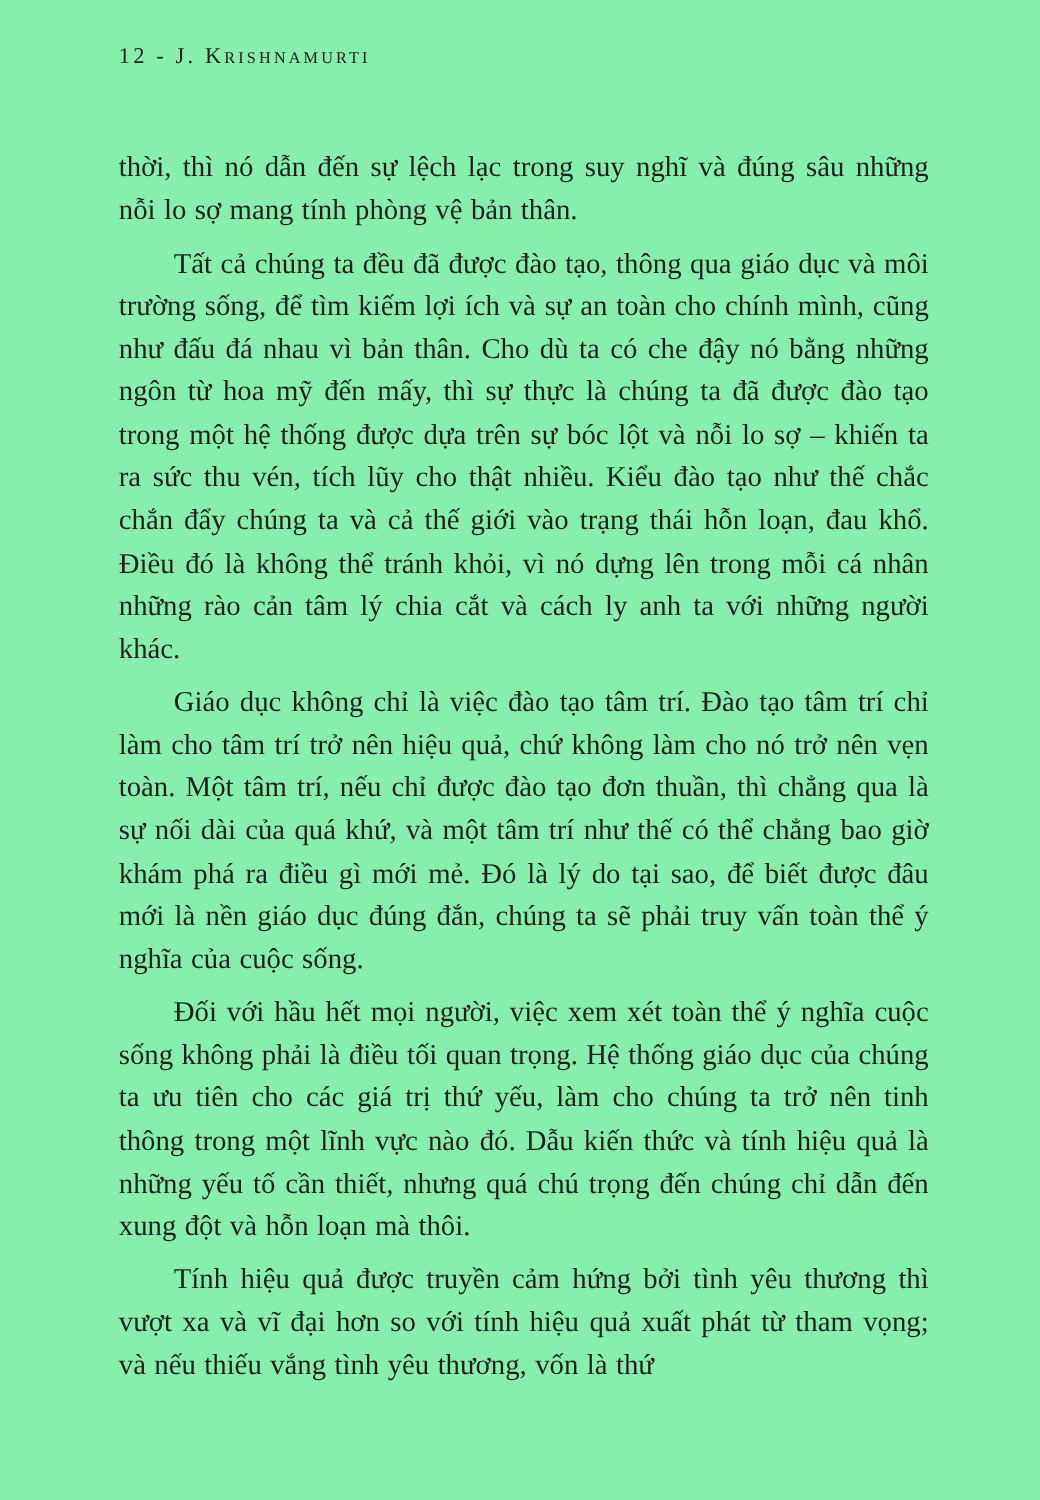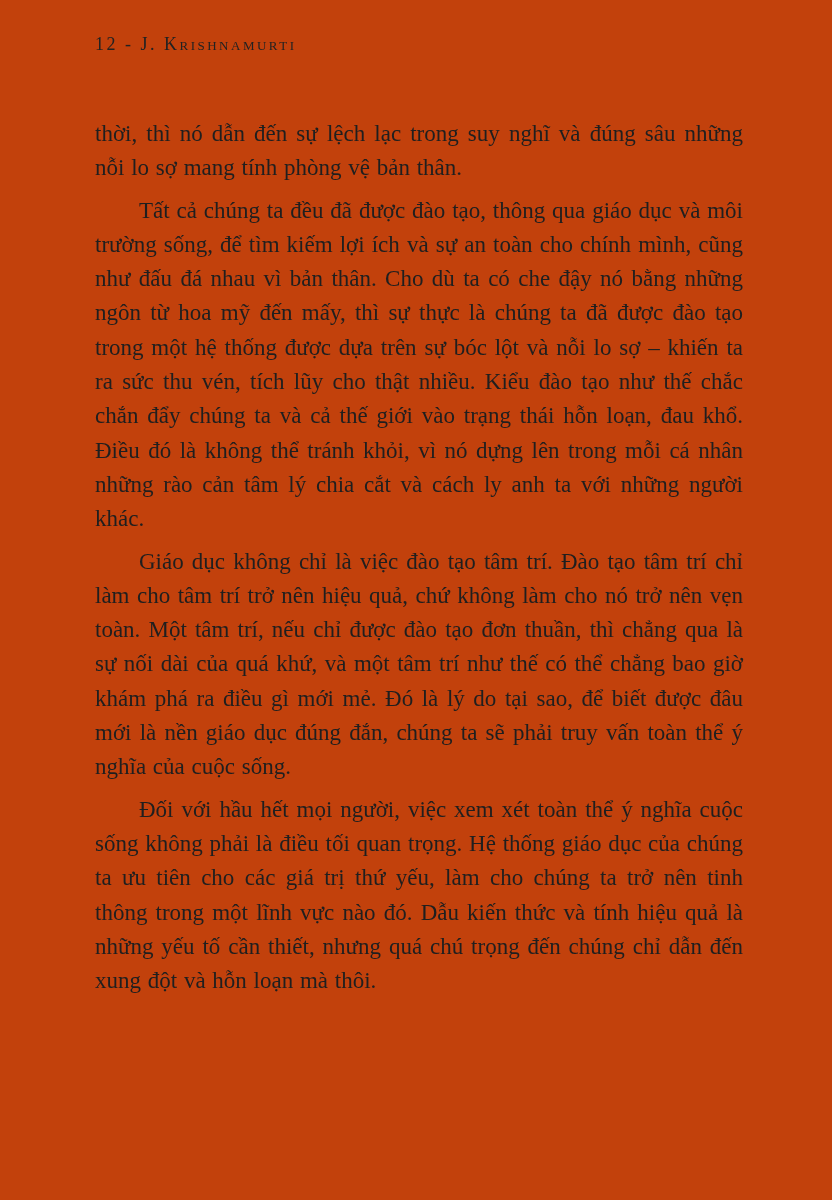--- a/index.html
+++ b/index.html
@@ -4,21 +4,21 @@
 <style>
   html, body {
     margin: 0;
     padding: 0;
     background: #ffffff;
   }
   .book-page {
     position: relative;
     width: 832px;
     height: 1200px;
-    background: #c2410c;
+    background: #86efac;
     overflow: hidden;
     font-family: "Liberation Serif", "DejaVu Serif", serif;
     color: #1e1e1e;
   }
   .page-inner {
     position: absolute;
     left: 95px;
     top: 34px;
     width: 648px;
   }
@@ -51,16 +51,17 @@
 <div class="book-page">
   <div class="page-inner">
 
     <div class="running-header">12 - J. Krishnamurti</div>
 
     <div class="body-text">
       <p class="continuation">thời, thì nó dẫn đến sự lệch lạc trong suy nghĩ và đúng sâu những nỗi lo sợ mang tính phòng vệ bản thân.</p>
       <p>Tất cả chúng ta đều đã được đào tạo, thông qua giáo dục và môi trường sống, để tìm kiếm lợi ích và sự an toàn cho chính mình, cũng như đấu đá nhau vì bản thân. Cho dù ta có che đậy nó bằng những ngôn từ hoa mỹ đến mấy, thì sự thực là chúng ta đã được đào tạo trong một hệ thống được dựa trên sự bóc lột và nỗi lo sợ – khiến ta ra sức thu vén, tích lũy cho thật nhiều. Kiểu đào tạo như thế chắc chắn đẩy chúng ta và cả thế giới vào trạng thái hỗn loạn, đau khổ. Điều đó là không thể tránh khỏi, vì nó dựng lên trong mỗi cá nhân những rào cản tâm lý chia cắt và cách ly anh ta với những người khác.</p>
       <p>Giáo dục không chỉ là việc đào tạo tâm trí. Đào tạo tâm trí chỉ làm cho tâm trí trở nên hiệu quả, chứ không làm cho nó trở nên vẹn toàn. Một tâm trí, nếu chỉ được đào tạo đơn thuần, thì chẳng qua là sự nối dài của quá khứ, và một tâm trí như thế có thể chẳng bao giờ khám phá ra điều gì mới mẻ. Đó là lý do tại sao, để biết được đâu mới là nền giáo dục đúng đắn, chúng ta sẽ phải truy vấn toàn thể ý nghĩa của cuộc sống.</p>
       <p>Đối với hầu hết mọi người, việc xem xét toàn thể ý nghĩa cuộc sống không phải là điều tối quan trọng. Hệ thống giáo dục của chúng ta ưu tiên cho các giá trị thứ yếu, làm cho chúng ta trở nên tinh thông trong một lĩnh vực nào đó. Dẫu kiến thức và tính hiệu quả là những yếu tố cần thiết, nhưng quá chú trọng đến chúng chỉ dẫn đến xung đột và hỗn loạn mà thôi.</p>
+      <p>Tính hiệu quả được truyền cảm hứng bởi tình yêu thương thì vượt xa và vĩ đại hơn so với tính hiệu quả xuất phát từ tham vọng; và nếu thiếu vắng tình yêu thương, vốn là thứ</p>
     </div>
 
   </div>
 </div>
 
 </body></html>

